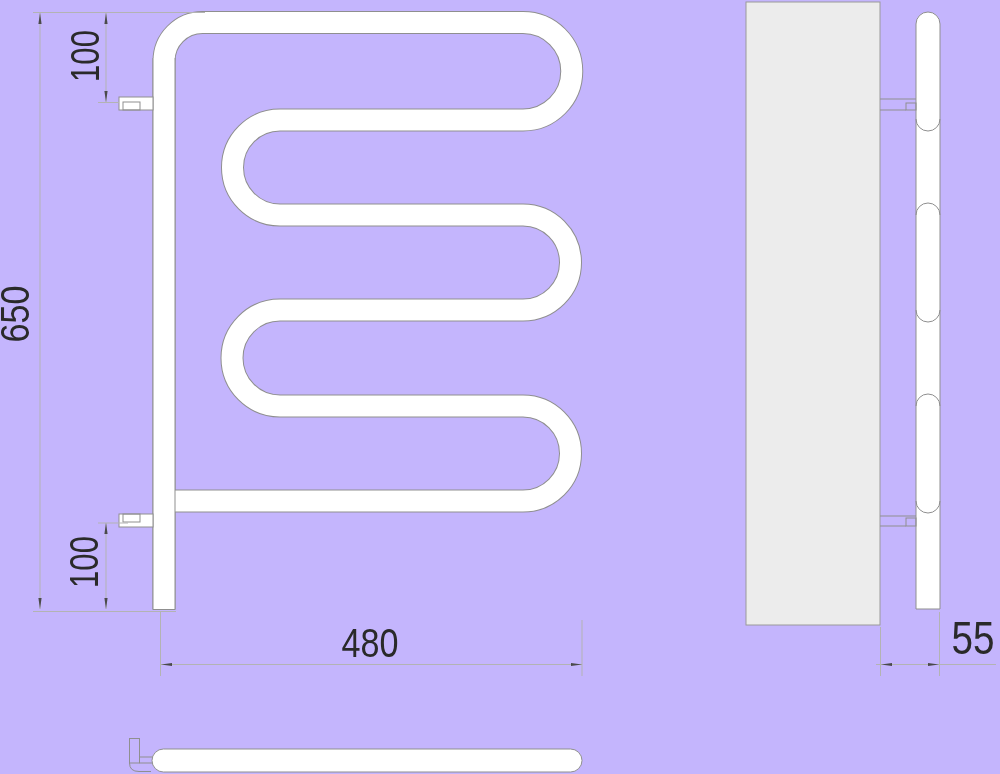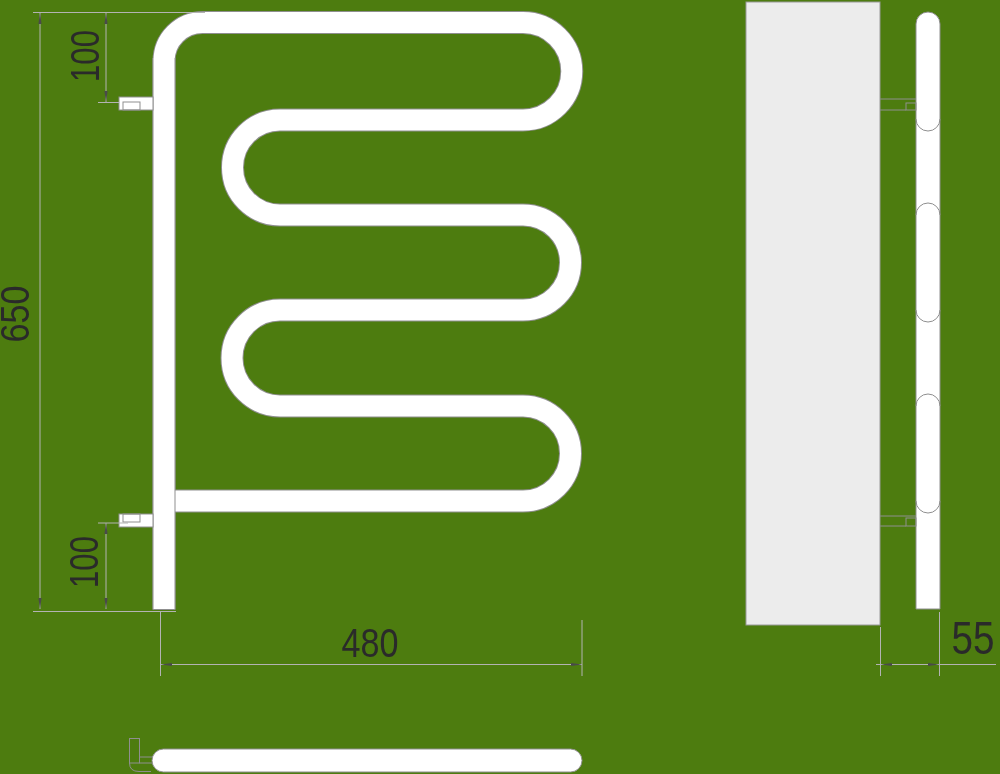--- a/index.html
+++ b/index.html
@@ -1,16 +1,16 @@
 <!DOCTYPE html>
 <html><head>
 <meta charset="utf-8">
 <style>
   html,body{margin:0;padding:0;background:#fff;}
-  .stage{position:relative;width:1000px;height:774px;background:#4d7c0f;overflow:hidden;}
+  .stage{position:relative;width:1000px;height:774px;background:#c4b5fd;overflow:hidden;}
   svg{display:block;}
   .tube-outer{stroke:#8f8f8f;stroke-width:23;fill:none;}
   .tube-inner{stroke:#ffffff;stroke-width:21;fill:none;}
   .ln{stroke:#8f8f8f;stroke-width:1;fill:none;}
   .lnf{stroke:#8f8f8f;stroke-width:1;fill:#ffffff;}
   .dim{stroke:#b3b3b3;stroke-width:1;fill:none;}
   .arr{fill:#4a4a4a;stroke:none;}
   .dimtext{fill:#2a2a2a;font-family:"Liberation Sans",sans-serif;
            text-anchor:middle;dominant-baseline:central;}
   .fs-main{font-size:41px;}

